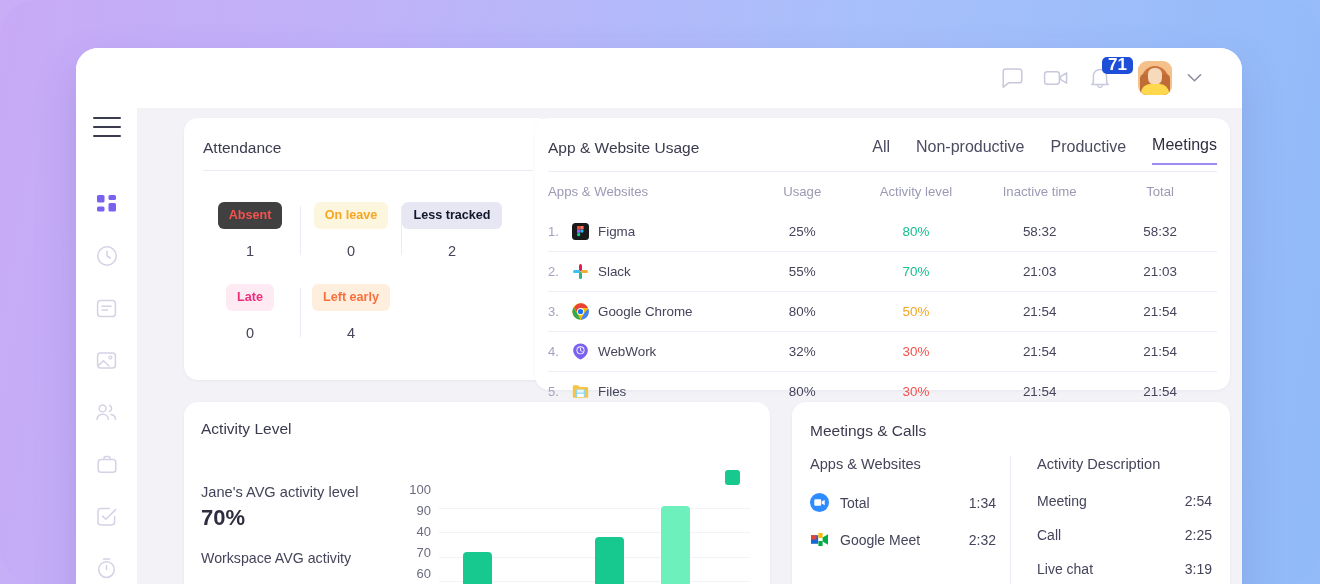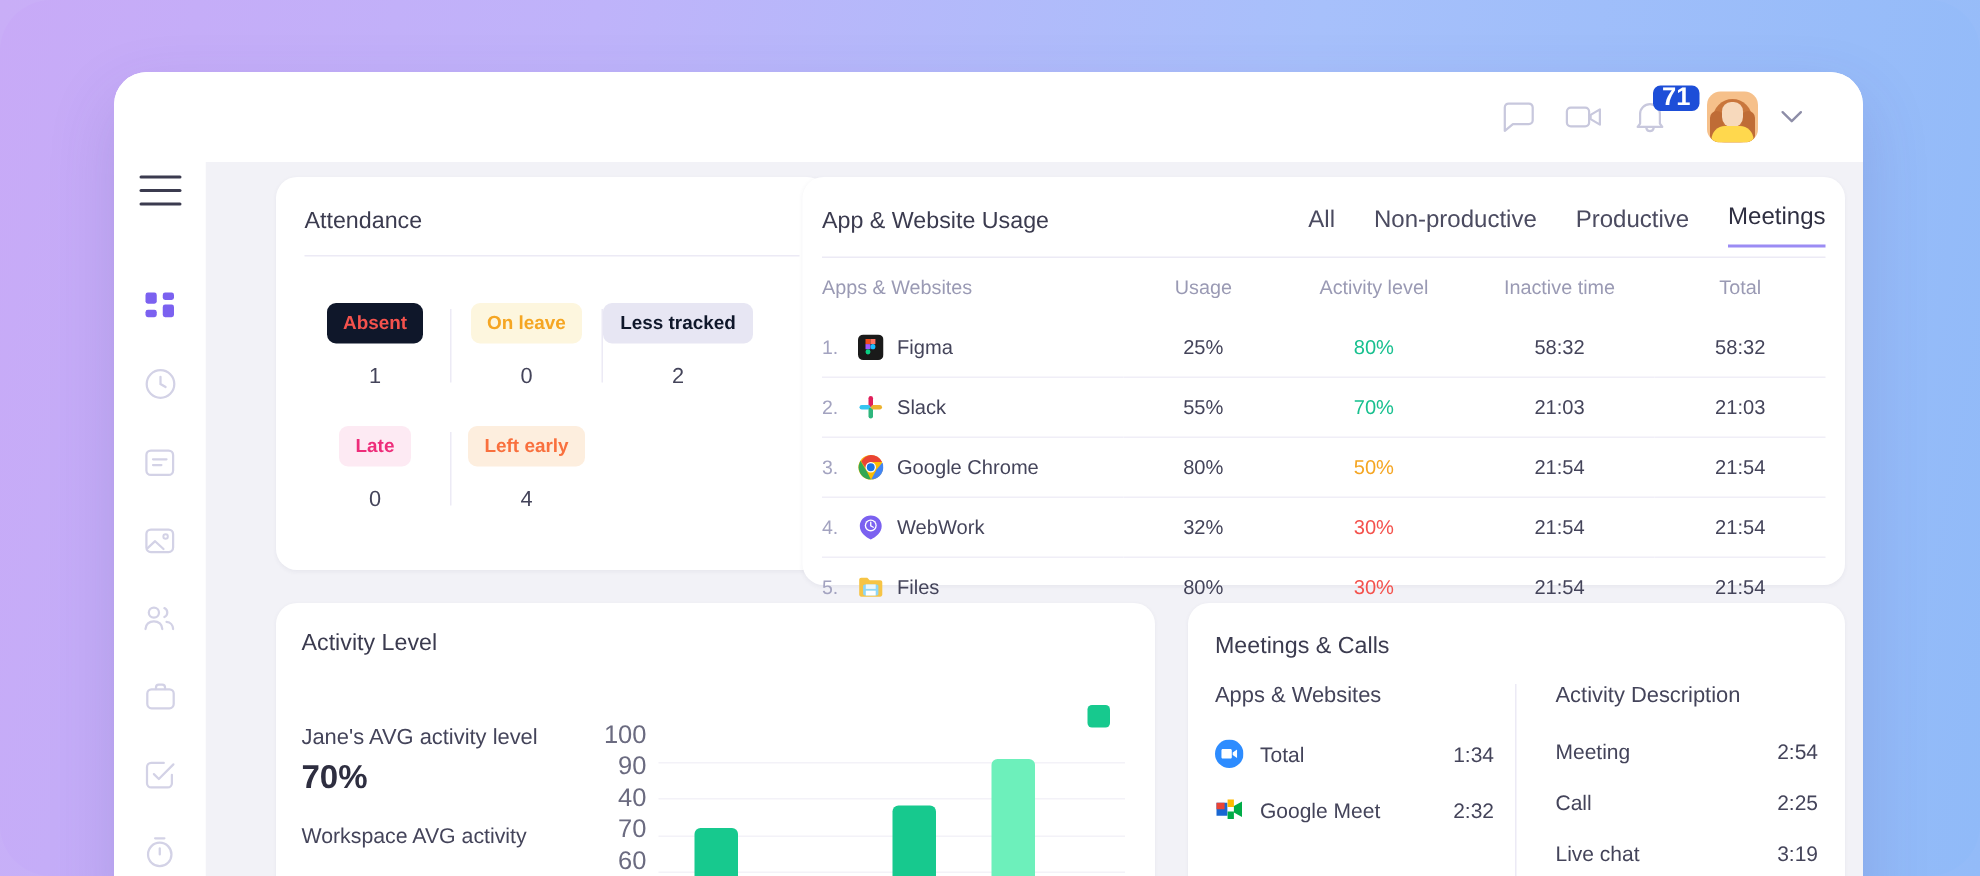--- a/index.html
+++ b/index.html
@@ -102,21 +102,21 @@
   #activity-card { position: absolute; left: 108px; top: 354px; width: 586px; height: 230px; border-bottom-left-radius:0; border-bottom-right-radius:0; }
   #activity-card .card-title { position: absolute; left: 17px; top: 18px; }
   #act-left { position: absolute; left: 17px; top: 82px; width: 200px; }
   .act-lbl { font-size: 14.6px; color: #44445a; }
   .act-big { font-size: 22px; color: #2e2e40; font-weight: 700; margin-top: 5px; }
   #act-sub { position: absolute; left: 17px; top: 148px; font-size: 14.2px; color: #44445a; }
   #chart {
     position: absolute; left: 215px; top: 62px; right: 14px; bottom: 0;
   }
   .y-axis { position: absolute; left: 0; top: 15px; width: 32px; text-align: right; }
-  .y-tick { font-size: 17px; color: #6b6b80; height: 21px; line-height: 21px; }
+  .y-tick { font-size: 13px; color: #6b6b80; height: 21px; line-height: 21px; }
   #plot { position: absolute; left: 40px; right: 6px; top: 15px; bottom: 0; }
   .gridline { position: absolute; left: 0; right: 0; height: 1px; background: #f3f2f8; }
   .bar { position: absolute; bottom: 0; width: 29px; border-radius: 4px 4px 0 0; }
   #legend-sq { position: absolute; right: 16px; top: 6px; width: 15px; height: 15px; border-radius: 3px; background: #17c98e; }
   
   #meetings-card { position: absolute; left: 716px; top: 354px; width: 438px; height: 230px; border-bottom-left-radius:0; border-bottom-right-radius:0;}
   #meetings-card .card-title { position: absolute; left: 18px; top: 20px; }
   #mc-cols { position: absolute; left: 18px; right: 18px; top: 54px; display: flex; }
   #mc-left { width: 200px; padding-right: 14px; }
   #mc-divider { width: 1px; background: #eceaf5; margin: 0 0; align-self: stretch; }
@@ -231,21 +231,21 @@
     </div>
   </div>
 
   <div id="content"></div>
 
   <div class="card" id="attendance-card">
     <div class="card-title">Attendance</div>
     <div id="att-rule"></div>
     <div class="att-row" id="att-row1">
       <div class="att-cell">
-        <span class="chip" style="background:#0f172a;color:#f4524d">Absent</span>
+        <span class="chip" style="background:#404040;color:#f4524d">Absent</span>
         <span class="att-count">1</span>
       </div>
       <div class="att-sep"></div>
       <div class="att-cell">
         <span class="chip" style="background:#fdf6de;color:#f5a623">On leave</span>
         <span class="att-count">0</span>
       </div>
       <div class="att-sep"></div>
       <div class="att-cell">
         <span class="chip" style="background:#e7e6f3;color:#0f172a">Less tracked</span>

